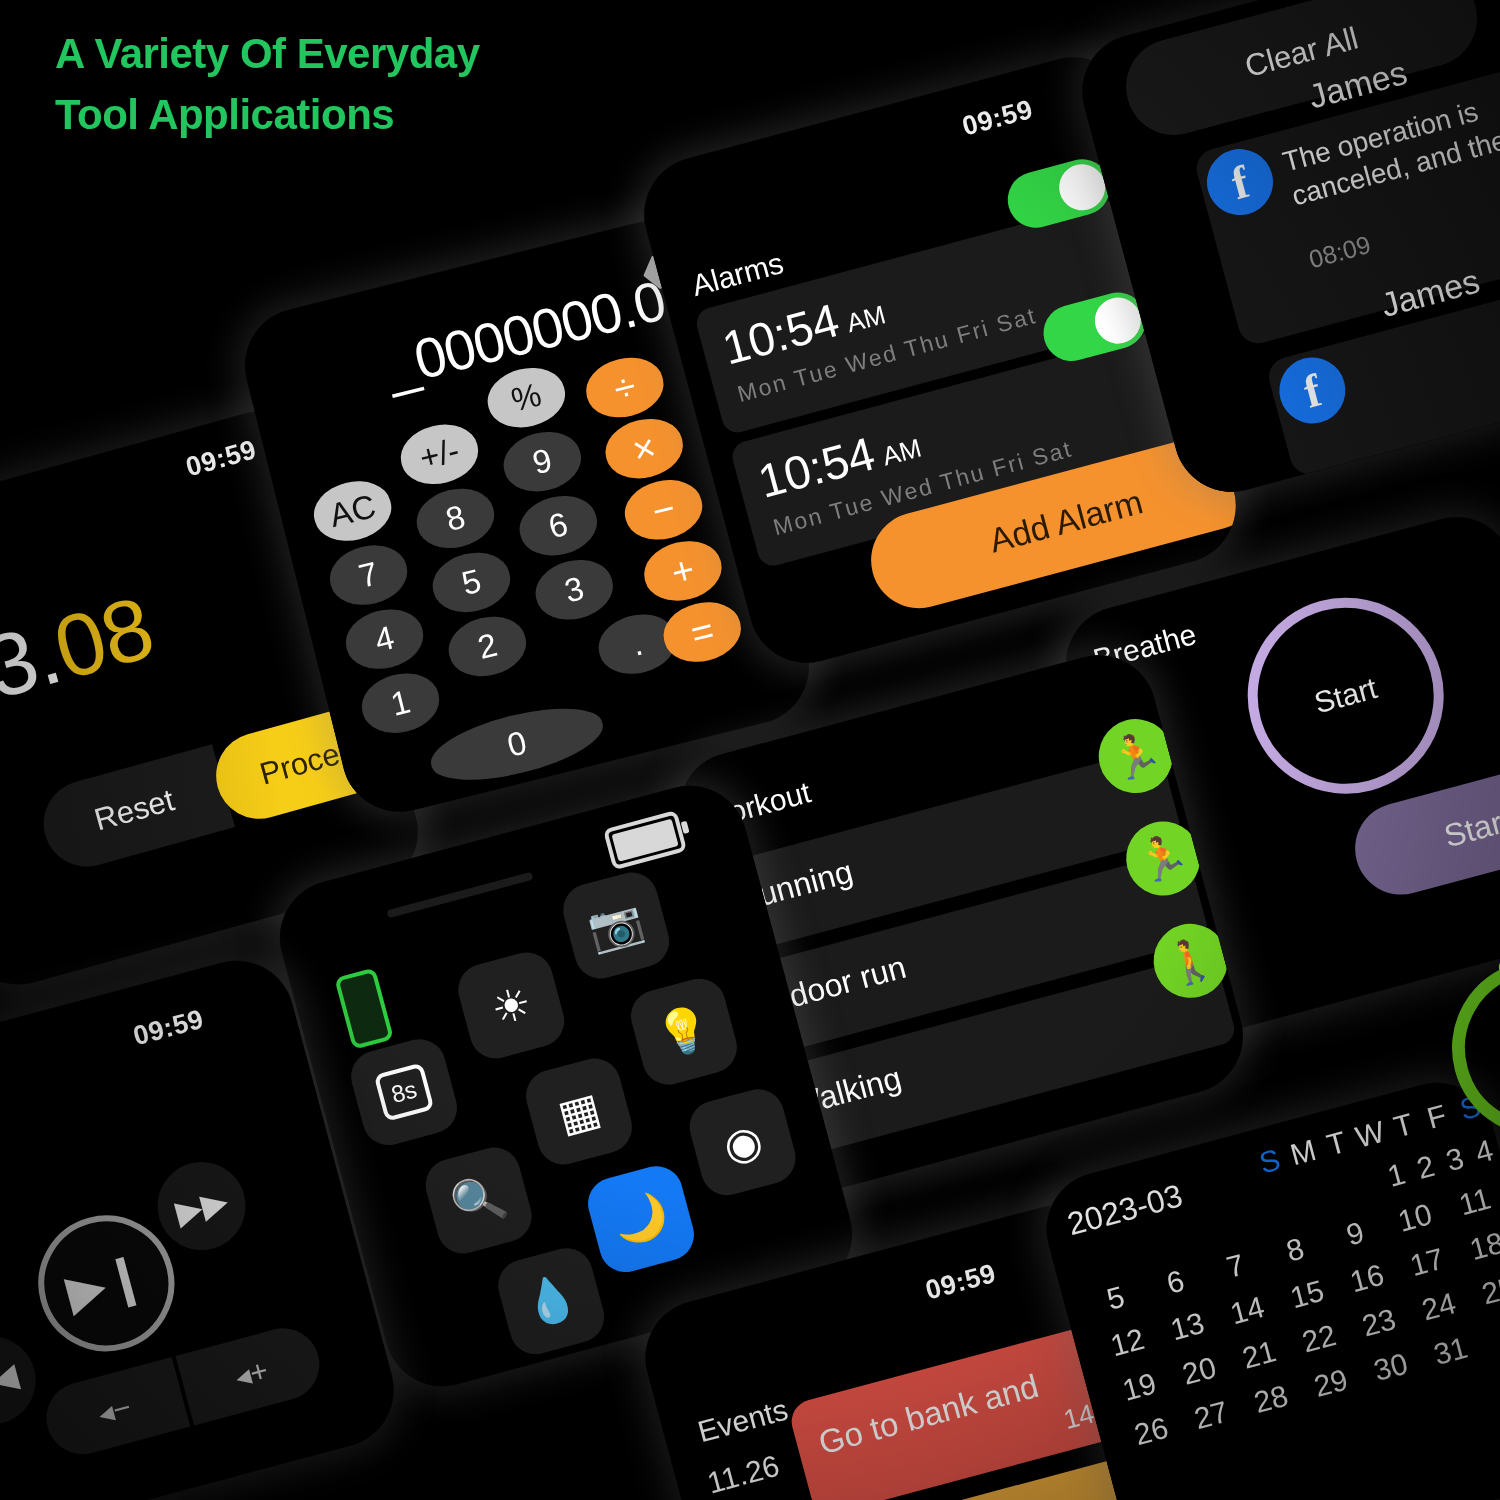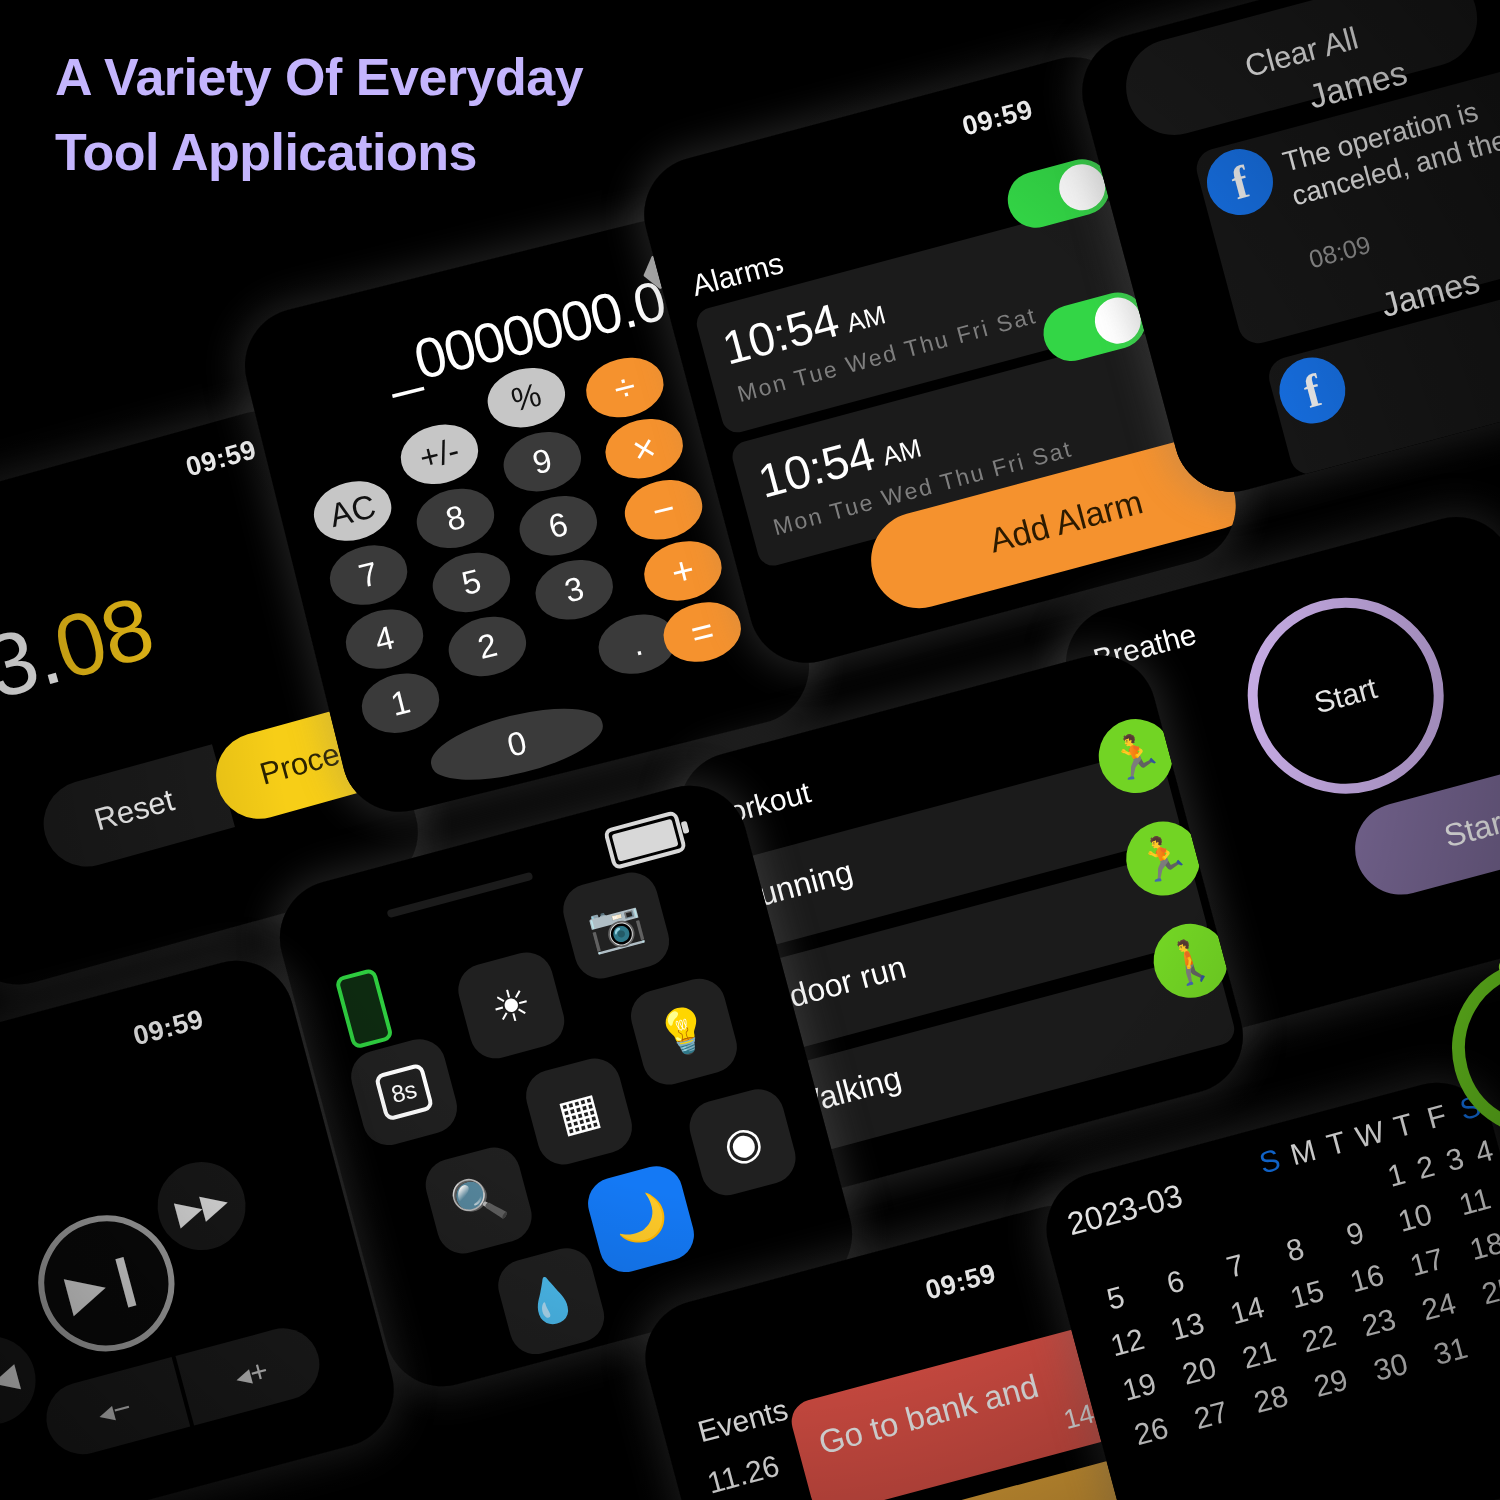--- a/index.html
+++ b/index.html
@@ -1,19 +1,19 @@
 <!DOCTYPE html>
 <html><head>
 <meta charset="utf-8">
 <style>
   html,body{margin:0;padding:0;background:#000;}
   body{width:1500px;height:1500px;overflow:hidden;font-family:"Liberation Sans",sans-serif;}
   #stage{position:relative;width:1500px;height:1500px;background:#000;overflow:hidden;}
 
-  .headline{position:absolute;left:55px;top:40px;color:#c4b5fd;font-weight:bold;font-size:52px;
+  .headline{position:absolute;left:55px;top:24px;color:#22c55e;font-weight:bold;font-size:42px;
     line-height:1.45;letter-spacing:-.5px;z-index:60;white-space:pre-line;}
 
   
   .watch{position:absolute;background:#060606;border-radius:58px;
      box-shadow:0 0 34px 10px rgba(120,120,120,.26), inset 0 0 0 3px #191919;
      overflow:hidden;}
   .scr{position:absolute;inset:0;background:#000;border-radius:50px;overflow:hidden;}
   .clock{position:absolute;color:#fff;font-size:27px;font-weight:600;letter-spacing:.5px;}
   .title{position:absolute;color:#fff;font-size:30px;font-weight:400;}
 

